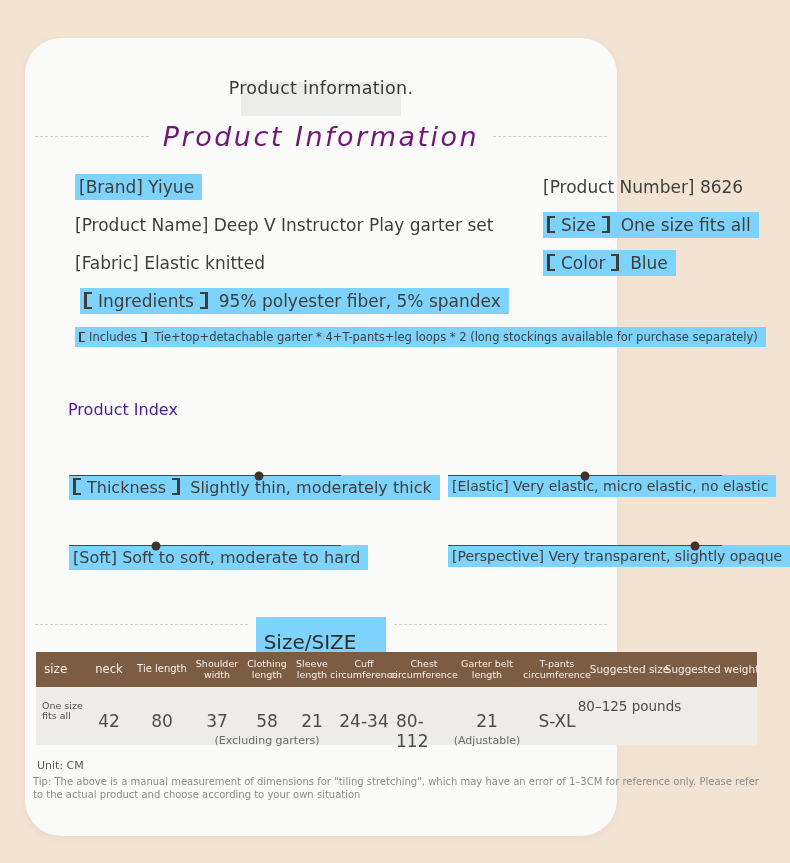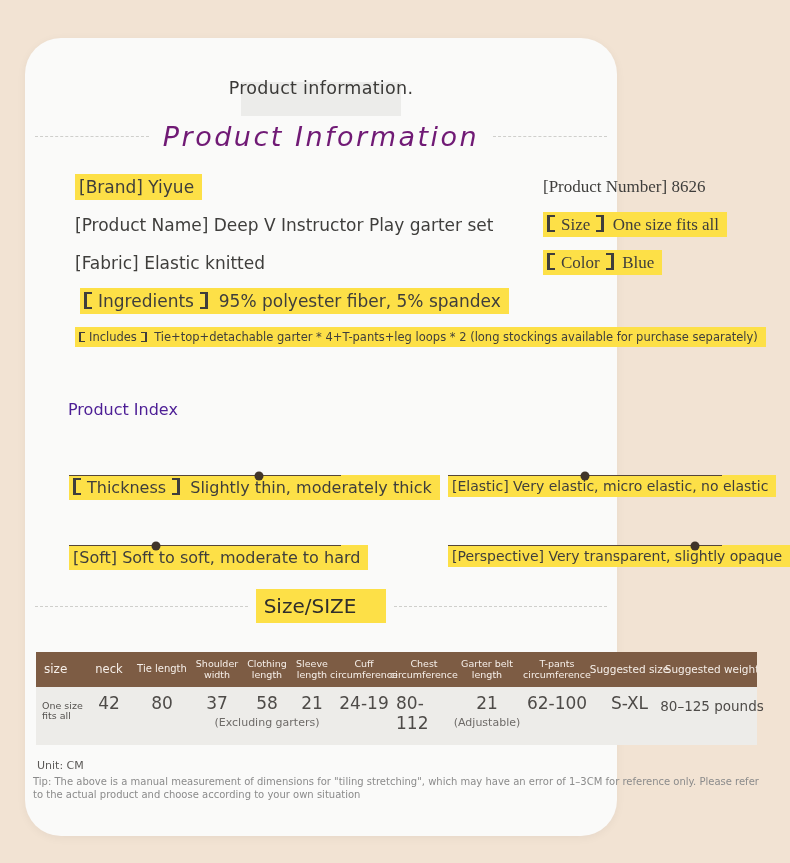--- a/index.html
+++ b/index.html
@@ -21,27 +21,27 @@
   
   .deco-row{position:absolute;left:10px;right:10px;display:flex;align-items:center;}
   .deco-row .dash{flex:1;border-top:1px dashed #cfcfcc;height:0;}
   .deco-heading{
     margin:0 14px;font-size:27px;font-style:italic;letter-spacing:2.5px;
     color:#701a75;font-weight:400;white-space:nowrap;
   }
   .deco-row.first{top:83px;}
   .deco-row.size{top:551px;}
   .size-heading{margin:0 8px;font-size:20px;color:#2f2e2c;white-space:nowrap;}
-  .hl{background:#fde047;}
-  .size-heading.hl{padding:5px 30px 5px 8px;}
+  .hl{background:#7dd3fc;}
+  .size-heading.hl{padding:13px 30px 5px 8px;margin-top:28px;}
   
   .info-line{position:absolute;font-size:17px;white-space:nowrap;}
   .info-line .hl, .hl.pad{padding:3px 8px 3px 4px;}
   .col-l{left:50px;}
-  .col-r{left:518px;font-family:Liberation Serif, serif;}
+  .col-r{left:518px;}
   .row-a{top:139px;}
   .row-b{top:177px;}
   .row-c{top:215px;}
   .ingredients{top:253px;left:55px;}
   .includes{top:292px;left:50px;font-size:11.5px;}
   
   .blk{display:inline-block;width:5px;height:13px;border-top:2px solid currentColor;border-bottom:2px solid currentColor;vertical-align:-2px;}
   .blk.l{border-left:3px solid currentColor;margin-right:6px;}
   .blk.r{border-right:3px solid currentColor;margin-left:6px;}
   .blk.sm{height:8px;width:4px;border-top-width:1.5px;border-bottom-width:1.5px;vertical-align:-1px;}
@@ -62,21 +62,21 @@
   .size-table{position:absolute;left:11px;top:614px;width:721px;}
   .thead,.trow{display:grid;grid-template-columns:50px 46px 60px 50px 50px 40px 64px 56px 70px 70px 75px 90px;}
   .thead{background:#7d5c44;height:35px;overflow:hidden;}
   .th{color:#f6efe9;display:flex;align-items:center;justify-content:center;text-align:center;
       font-size:9.5px;line-height:10.5px;padding:0 1px;}
   .th.c0{justify-content:flex-start;padding-left:8px;font-size:12px;}
   .th.c1{font-size:11.5px;}
   .th.c2{font-size:10px;white-space:nowrap;}
   .th.c10,.th.c11{font-size:10.5px;white-space:nowrap;}
   .trow{background:#edece9;height:58px;}
-  .td{display:flex;flex-direction:column;align-items:center;padding-top:6px;color:#4e4b48;font-size:17px;}
+  .td{display:flex;flex-direction:column;align-items:center;padding-top:24px;color:#4e4b48;font-size:17px;}
   .td .note{font-size:11px;color:#6e6b68;margin-top:3px;white-space:nowrap;}
   .td.c0{font-size:9.5px;line-height:10px;align-items:flex-start;padding-left:6px;padding-top:14px;color:#55524f;}
   .td.c11{font-size:13.5px;white-space:nowrap;padding-top:11px;}
   
   .unit{position:absolute;left:12px;top:721px;font-size:11px;color:#5c5a58;}
   .tip{position:absolute;left:8px;top:737px;width:734px;font-size:10px;line-height:13px;color:#8b8b8b;}
 </style>
 </head>
 <body>
 
@@ -176,27 +176,26 @@
     <div class="trow">
       <div class="td c0">One size fits all</div>
       <div class="td c1">42</div>
       <div class="td c2">80</div>
       <div class="td c3">37</div>
       <div class="td c4">
         <span>58</span>
         <span class="note">(Excluding garters)</span>
       </div>
       <div class="td c5">21</div>
-      <div class="td c6">24-19</div>
+      <div class="td c6">24-34</div>
       <div class="td c7">80-112</div>
       <div class="td c8">
         <span>21</span>
         <span class="note">(Adjustable)</span>
       </div>
-      <div class="td c9">62-100</div>
       <div class="td c10">S-XL</div>
       <div class="td c11">80–125 pounds</div>
     </div>
   </div>
 
   <div class="unit">Unit: CM</div>
   <div class="tip">Tip: The above is a manual measurement of dimensions for "tiling stretching", which may have an error of 1–3CM for reference only. Please refer to the actual product and choose according to your own situation</div>
 
 </div>
 

